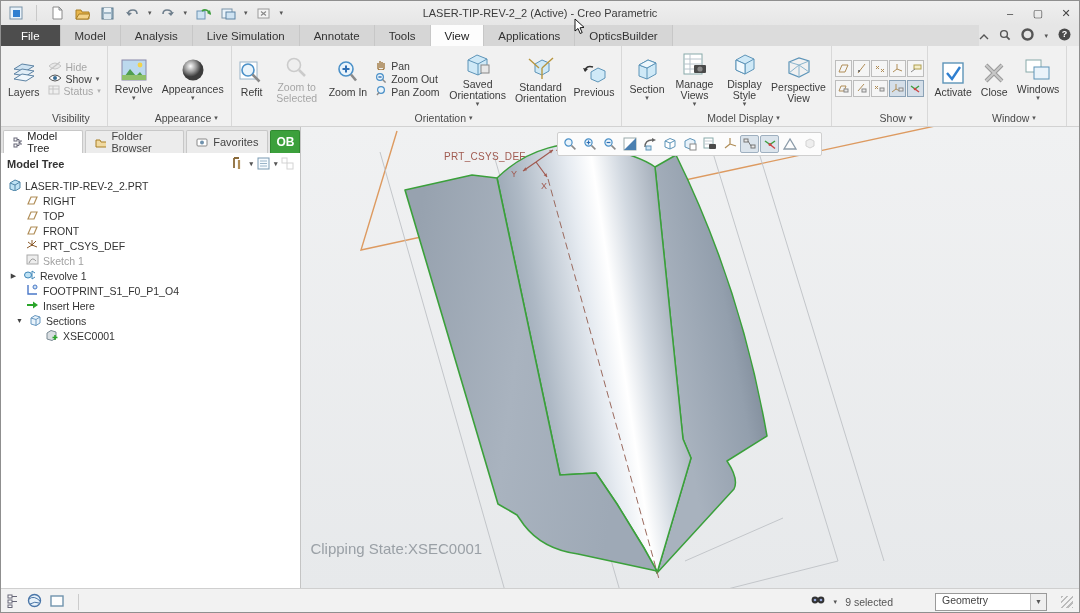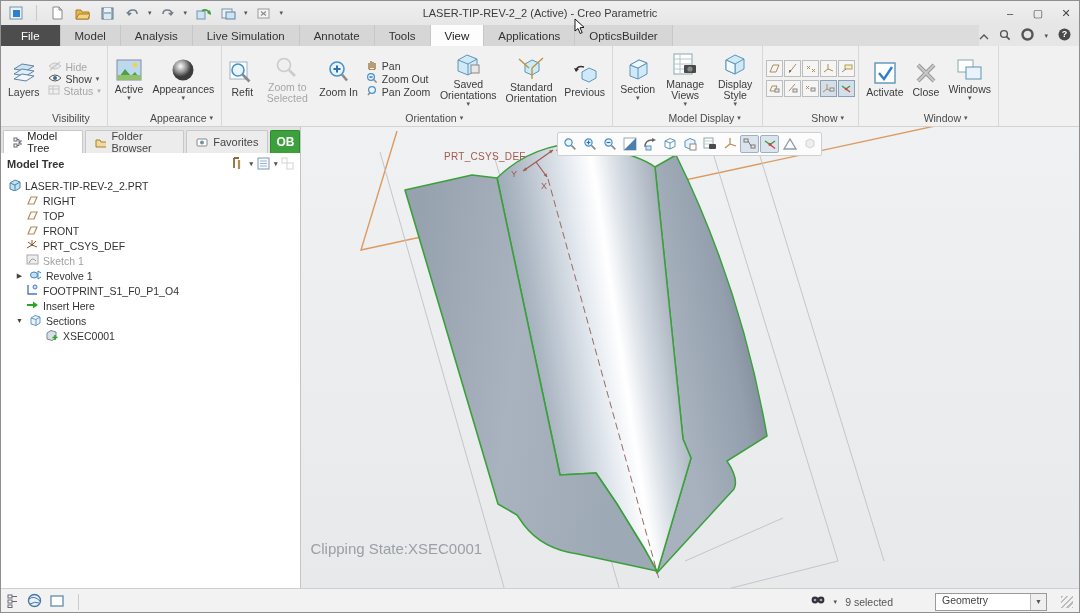--- a/index.html
+++ b/index.html
@@ -252,21 +252,21 @@
       <div class="rgroup-body">
         <div class="rbtn">
           <span class="ric">
             <svg width="26" height="22">
                 <rect x="1" y="1" width="24" height="20" fill="#bcd9ee" stroke="#88a"></rect>
                 <circle cx="19" cy="6" r="2.4" fill="#f2d24a"></circle>
                 <path d="M1,21 l8,-11 l6,7 l4,-4 l6,8 z" fill="#4f9e4f"></path>
                 <rect x="1" y="16" width="24" height="5" fill="#8fc06a"></rect>
               </svg>
           </span>
-          <span>Active</span>
+          <span>Revolve</span>
           <span class="caret">▾</span>
         </div>
         <div class="rbtn">
           <span class="ric">
             <svg width="24" height="24">
                 <defs>
                   <radialGradient id="sph" cx="38%" cy="32%">
                     <stop offset="0%" stop-color="#fdfdfd"></stop>
                     <stop offset="55%" stop-color="#9a9a9a"></stop>
                     <stop offset="100%" stop-color="#3c3c3c"></stop>
@@ -406,20 +406,29 @@
           <span class="ric">
             <svg width="28" height="26">
                 <path d="M5,8 l9,-5 l9,4 v10 l-9,5 l-9,-4 z" fill="#cfe9f7" stroke="#5d94b8"></path>
                 <path d="M5,8 l9,4 l9,-5 M14,12 v10" fill="none" stroke="#5d94b8"></path>
                 <path d="M5,8 l9,4 v10 l-9,-4 z" fill="#f2f9fd" stroke="#5d94b8"></path>
               </svg>
           </span>
           <span>Display Style</span>
           <span class="caret">▾</span>
         </div>
+        <div class="rbtn" style="max-width:58px">
+          <span class="ric">
+            <svg width="28" height="26">
+                <path d="M4,7 l10,-4 l10,3 v11 l-10,5 l-10,-4 z" fill="none" stroke="#5d94b8" stroke-width="1.2"></path>
+                <path d="M4,7 l10,3 l10,-4 M14,10 v12 M4,18 l10,-8 M24,17 l-10,-7" fill="none" stroke="#8ab4cc"></path>
+              </svg>
+          </span>
+          <span>Perspective View</span>
+        </div>
       </div>
       <div class="rgroup-label">
           <span>Model Display</span>
           <span class="caret">▾</span>
         </div>
     </div>
 
     <div class="rgroup">
       <div class="rgroup-body">
         <div class="showgrid">
@@ -615,21 +624,21 @@
               </svg></span>
           <span class="tlabel">PRT_CSYS_DEF</span>
         </div>
         <div class="trow gray" style="padding-left:25px">
           <span><svg width="13" height="11">
                 <rect x="1" y="1" width="11" height="9" fill="#eee" stroke="#aaa"></rect>
                 <path d="M3,9 q3,-7 7,-2" fill="none" stroke="#999"></path>
               </svg></span>
           <span class="tlabel">Sketch 1</span>
         </div>
-        <div class="trow" style="padding-left:13px">
+        <div class="trow" style="padding-left:7px">
           <span class="texp">▶</span>
           <span><svg width="13" height="12">
                 <ellipse cx="5" cy="6" rx="3.5" ry="3" fill="#bfe2f4" stroke="#3f86b8"></ellipse>
                 <path d="M9,2 v8 M9,2 l3,2 M9,10 l3,-2" stroke="#3f86b8"></path>
               </svg></span>
           <span class="tlabel">Revolve 1</span>
         </div>
         <div class="trow" style="padding-left:25px">
           <span><svg width="13" height="12">
                 <path d="M2,1 v9 h9" fill="none" stroke="#4a78c8" stroke-width="1.4"></path>

